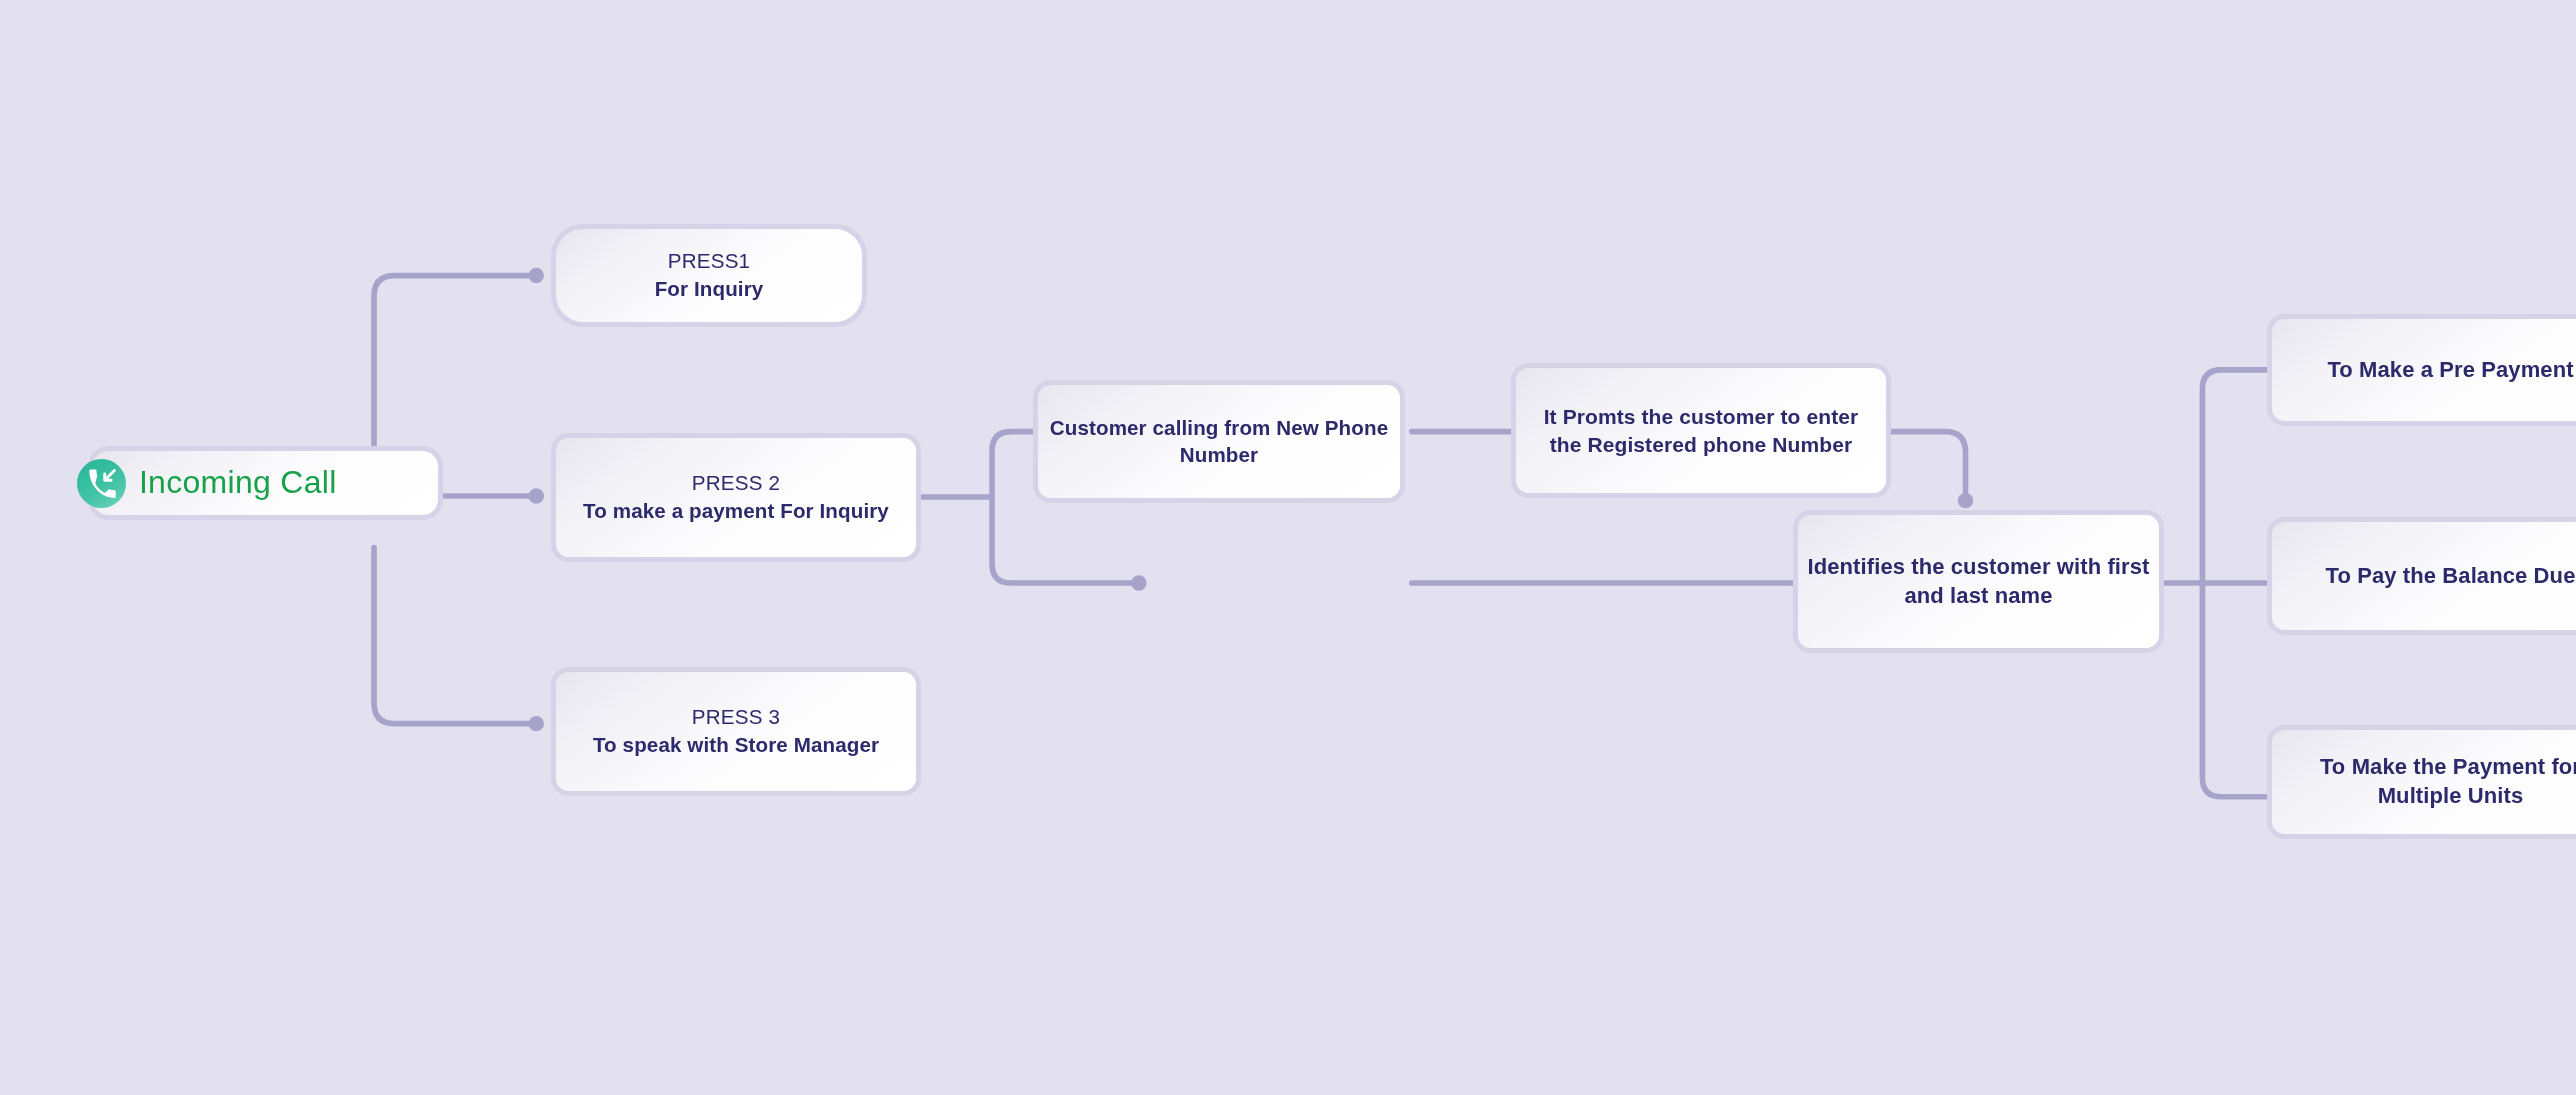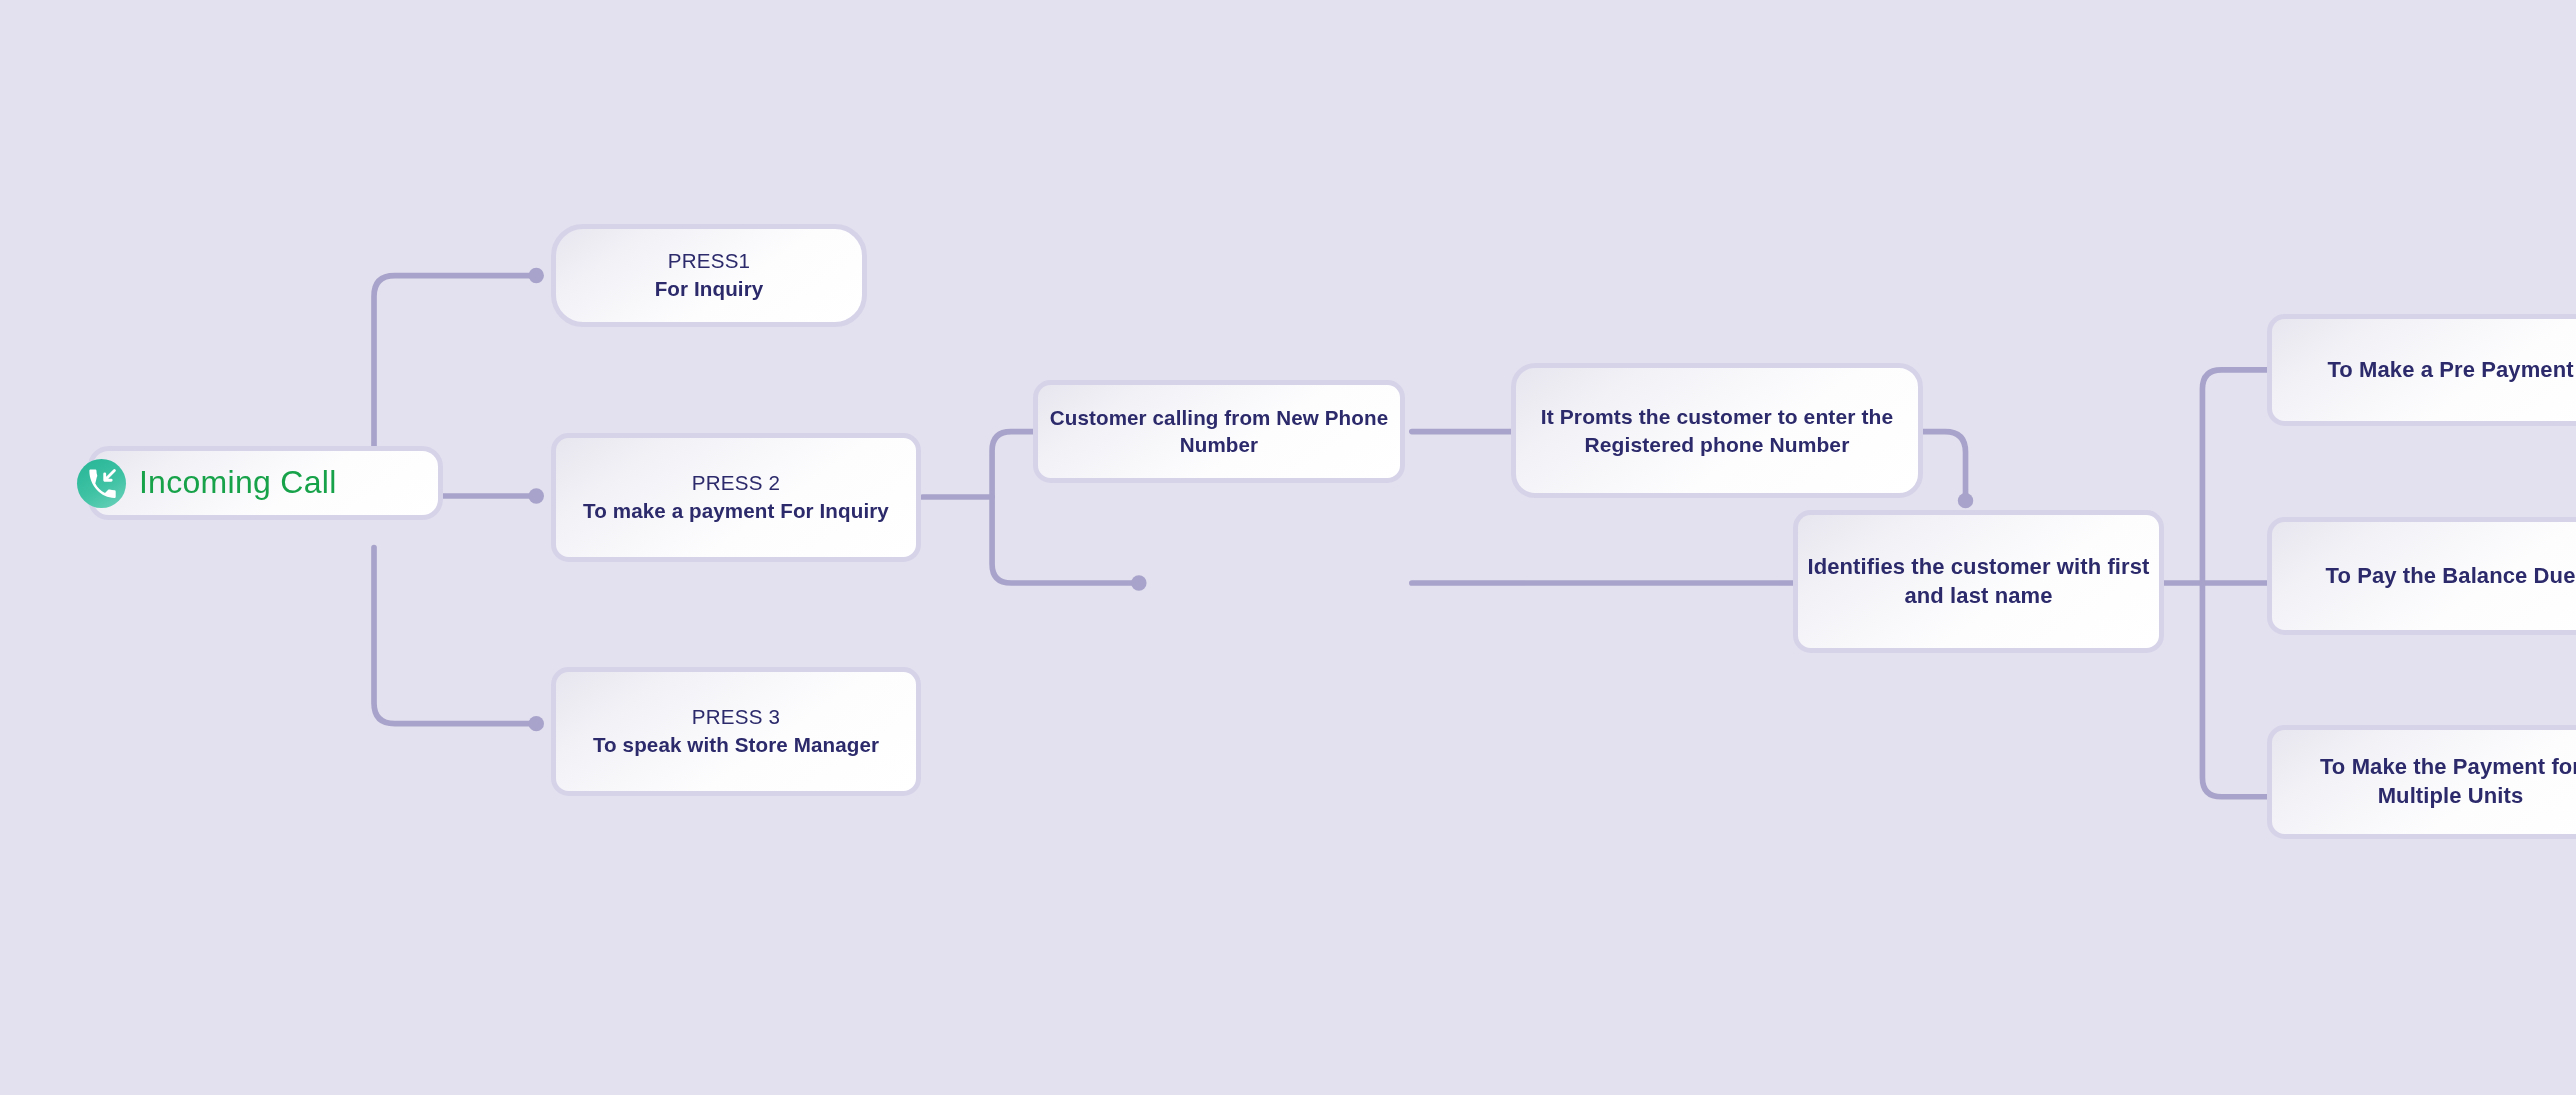--- a/index.html
+++ b/index.html
@@ -170,26 +170,26 @@
     </span>
   </div>
 
   <div class="node" style="left:551px;top:659px;width:370px;height:129px;margin-top:8px;">
     <span class="label">
       <span class="press-top">PRESS 3</span>
       <span class="press-sub">To speak with Store Manager</span>
     </span>
   </div>
 
-  <div class="node" style="left:1033px;top:380px;width:372px;height:103px;">
+  <div class="node" style="left:1033px;top:380px;width:372px;height:123px;">
     <span class="label t40b">Customer calling from New Phone Number</span>
   </div>
 
 
-  <div class="node" style="left:1511px;top:363px;width:412px;height:135px;border-radius:24px;">
+  <div class="node" style="left:1511px;top:363px;width:380px;height:135px;">
     <span class="label t41b">It Promts the customer to enter the Registered phone Number</span>
   </div>
 
   <div class="node" style="left:1793px;top:510px;width:371px;height:143px;">
     <span class="label t43b">Identifies the customer with first and last name</span>
   </div>
 
   <div class="node" style="left:2267px;top:314px;width:367px;height:112px;">
     <span class="label t43b">To Make a Pre Payment</span>
   </div>

